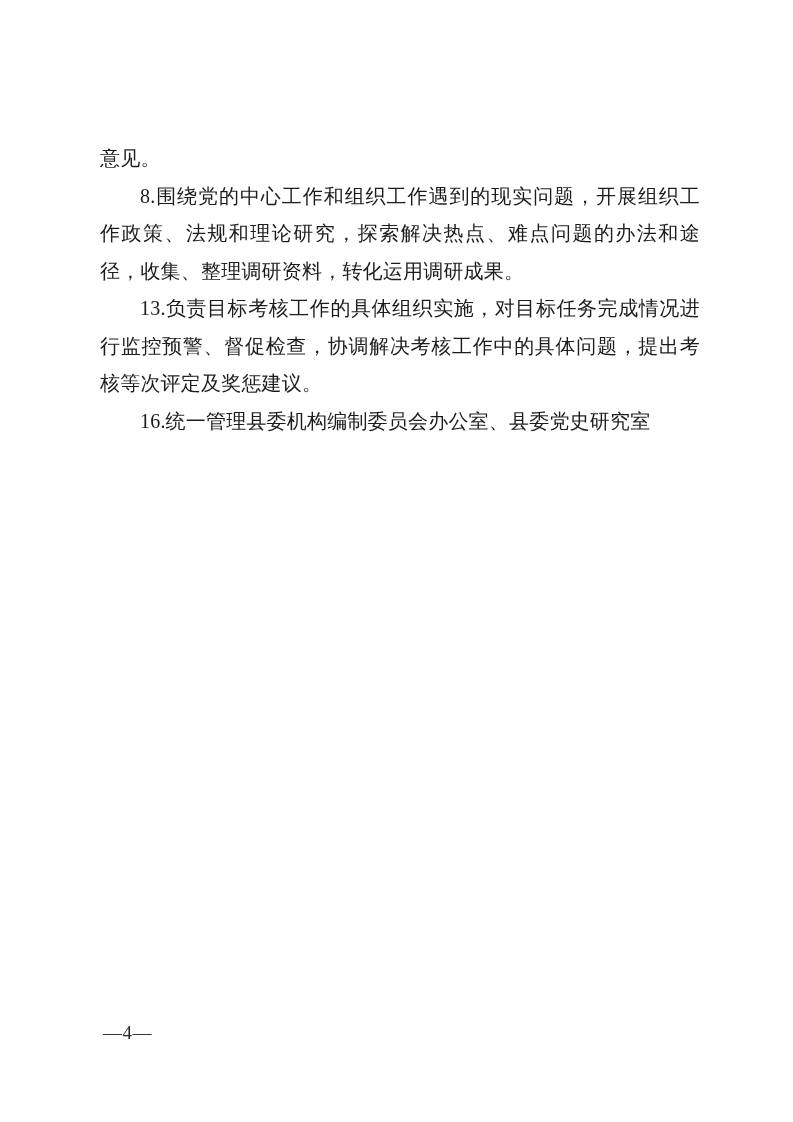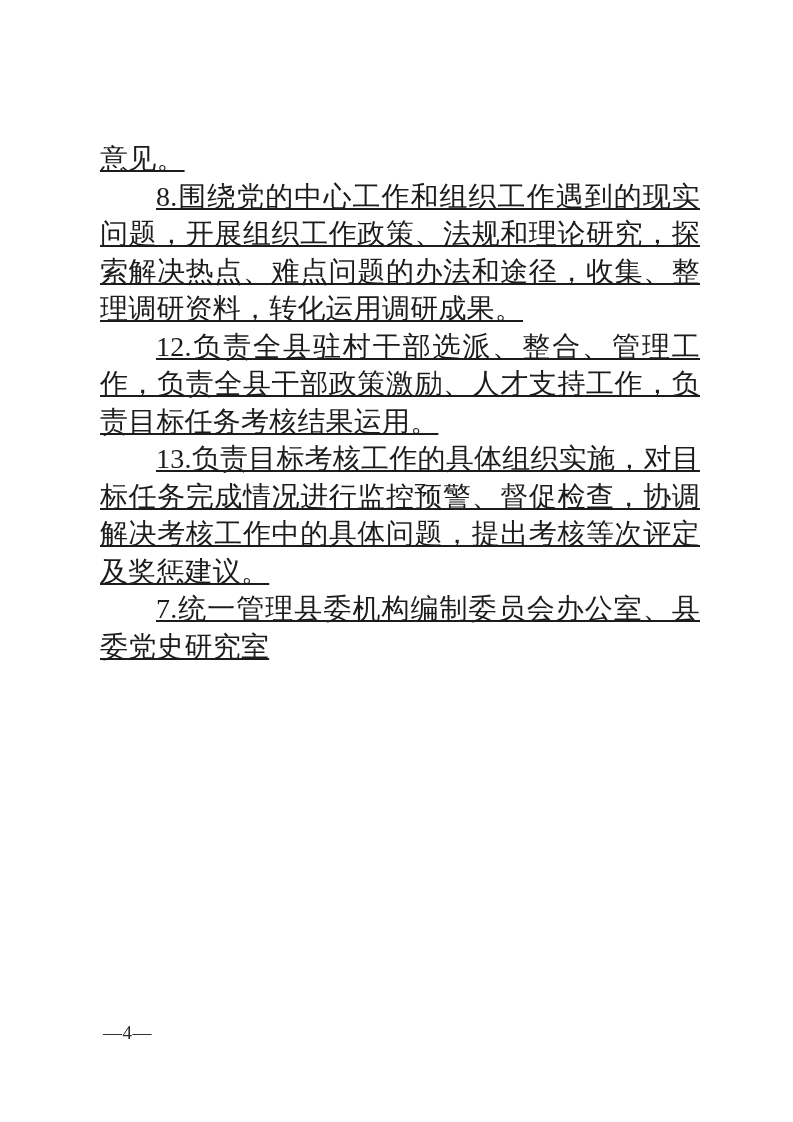--- a/index.html
+++ b/index.html
@@ -15,26 +15,25 @@
     background: #ffffff;
     font-family: "Liberation Serif", "DejaVu Serif", serif;
     color: #1c1c1c;
     overflow: hidden;
   }
   .content {
     position: absolute;
     left: 100px;
     top: 140px;
     width: 600px;
-    font-size: 28px;
+    font-size: 20px;
     line-height: 37.5px;
     text-align: justify;
     text-justify: inter-ideograph;
     letter-spacing: 0.2px;
-    text-decoration: underline;
   }
   .para {
     margin: 0;
     padding: 0;
     text-indent: 2em;
     word-break: break-all;
   }
   .para.no-indent {
     text-indent: 0;
   }
@@ -48,18 +47,17 @@
     letter-spacing: 0.5px;
   }
 </style>
 </head>
 <body>
 
 <div class="page">
   <div class="content">
     <p class="para no-indent">意见。</p>
     <p class="para">8.围绕党的中心工作和组织工作遇到的现实问题，开展组织工作政策、法规和理论研究，探索解决热点、难点问题的办法和途径，收集、整理调研资料，转化运用调研成果。</p>
-    <p class="para">12.负责全县驻村干部选派、整合、管理工作，负责全县干部政策激励、人才支持工作，负责目标任务考核结果运用。</p>
     <p class="para">13.负责目标考核工作的具体组织实施，对目标任务完成情况进行监控预警、督促检查，协调解决考核工作中的具体问题，提出考核等次评定及奖惩建议。</p>
-    <p class="para">7.统一管理县委机构编制委员会办公室、县委党史研究室</p>
+    <p class="para">16.统一管理县委机构编制委员会办公室、县委党史研究室</p>
   </div>
   <div class="page-number">—4—</div>
 </div>
 
 </body></html>

